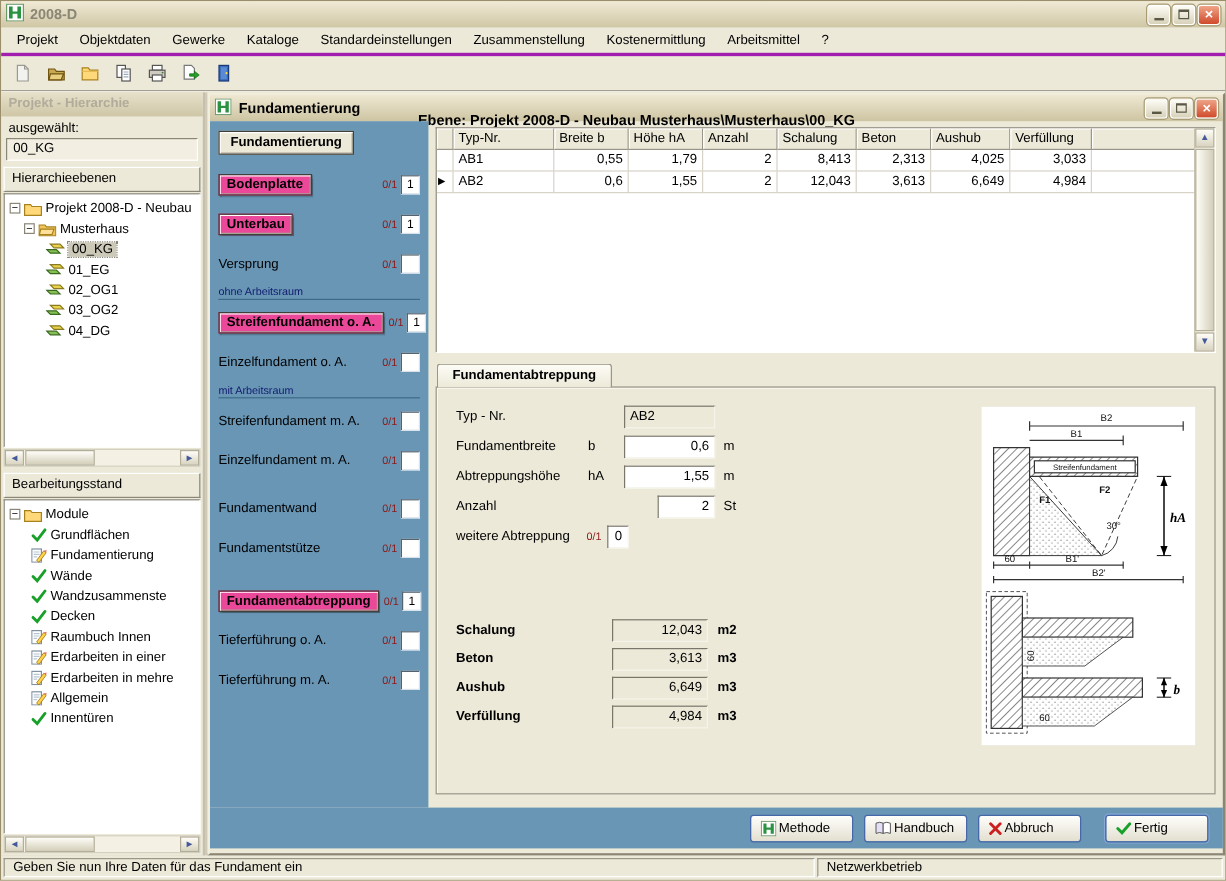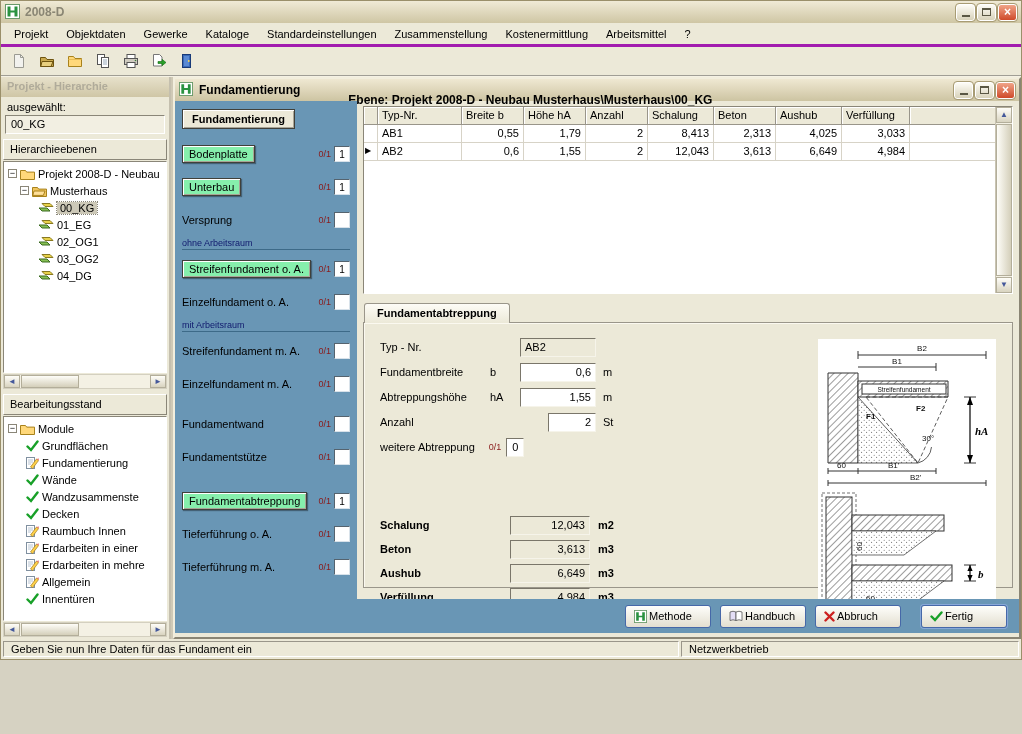--- a/index.html
+++ b/index.html
@@ -1,18 +1,18 @@
 <!DOCTYPE html>
 <html><head>
 <meta charset="utf-8">
 <style>
   * { margin:0; padding:0; box-sizing:border-box; }
   html,body { width:1022px; height:734px; overflow:hidden; }
   body { font-family:"Liberation Sans", sans-serif; font-size:11px; color:#000; background:#d6d2c2; }
-  .app { width:1022px; height:660px; display:flex; flex-direction:column; border:1px solid #9a8f6a; background:#ece9d8; }
+  .app { width:1022px; height:734px; display:flex; flex-direction:column; border:1px solid #9a8f6a; background:#ece9d8; }
 
   
   .titlebar { height:22px; background:linear-gradient(#f0ead6,#cfc6a4); display:flex; align-items:center; gap:5px; padding:0 4px; flex:0 0 auto; }
   .title-text { font-weight:bold; color:#8a8674; flex:1; font-size:12px; }
   .win-btns { display:flex; gap:2px; }
   .wbtn { width:19px; height:17px; border:1px solid #fff; outline:1px solid #a89c74; border-radius:3px;
           background:linear-gradient(#fdfcf6,#d8d2ba); display:flex; align-items:center; justify-content:center; cursor:default; }
   .wbtn.close { background:linear-gradient(#f0a488,#cf4a2a); color:#fff; font-weight:bold; font-size:12px; line-height:10px; }
   .glyph-min { width:8px; height:2px; background:#5a5744; margin-top:8px; }
   .glyph-max { width:9px; height:8px; border:1px solid #5a5744; border-top:2px solid #5a5744; }
@@ -47,21 +47,21 @@
   .inner { flex:1 1 auto; margin-left:2px; display:flex; flex-direction:column; border:2px solid; border-color:#f2eedd #8a8574 #8a8574 #f2eedd; background:#ece9d8; min-height:0; }
   .inner-title { height:22px; flex:0 0 auto; background:linear-gradient(#efe8d2,#cdc4a2); display:flex; align-items:center; gap:6px; padding:0 4px; }
   .inner-title .t1 { font-weight:bold; font-size:12px; }
   .inner-title .t2 { font-weight:bold; font-size:12px; margin-left:42px; flex:1; white-space:nowrap; overflow:hidden;margin-top:20px; }
   .inner-body { flex:1 1 auto; display:flex; min-height:0; }
 
   
   .sb { width:182px; flex:0 0 182px; background:#6996b5; padding:8px 7px 0; overflow:hidden; }
   .sb-header { background:#ece9d8; border:1px solid #40403a; box-shadow:inset 1px 1px 0 #fff, inset -1px -1px 0 #a8a496; font-weight:bold; padding:3px 9px; margin-bottom:15px; width:fit-content; }
   .sb-row { display:flex; align-items:center; margin-bottom:13px; height:20px; }
-  .sb-btn { background:#86efac; border:1px solid #40403a; box-shadow:inset 1px 1px 0 #fff, inset -1px -1px 0 #a8a496, 1px 1px 1px rgba(0,0,0,0.35); padding:2px 6px; cursor:default; white-space:nowrap; }
+  .sb-btn { background:#ec4899; border:1px solid #40403a; box-shadow:inset 1px 1px 0 #fff, inset -1px -1px 0 #a8a496, 1px 1px 1px rgba(0,0,0,0.35); padding:2px 6px; cursor:default; white-space:nowrap;font-weight:bold; }
   .sb-flat { padding:2px 0; color:#000; white-space:nowrap; cursor:default; }
   .sb-ratio { margin-left:auto; color:#8a1a1a; font-size:9px; padding:0 3px 0 4px; }
   .sb-box { width:16px; height:16px; flex:0 0 16px; background:#fff; border:1px solid; border-color:#55636e #d8e2ea #d8e2ea #55636e; text-align:center; font-size:10px; font-family:"Liberation Sans",sans-serif; padding:0; }
   .sb-sep { color:#101a6e; font-size:9px; border-bottom:1px solid #3d6a88; margin:-5px 0 9px; padding-bottom:1px; }
 
   
   .content { flex:1 1 auto; display:flex; flex-direction:column; padding:5px 6px 0; min-width:0; min-height:0; }
   .grid-wrap { height:188px; flex:0 0 auto; display:flex; border:1px solid; border-color:#8a8678 #fff #fff #8a8678; background:#fff; }
   .grid { flex:1 1 auto; overflow:hidden; }
   .g-head { display:flex; height:18px; }

